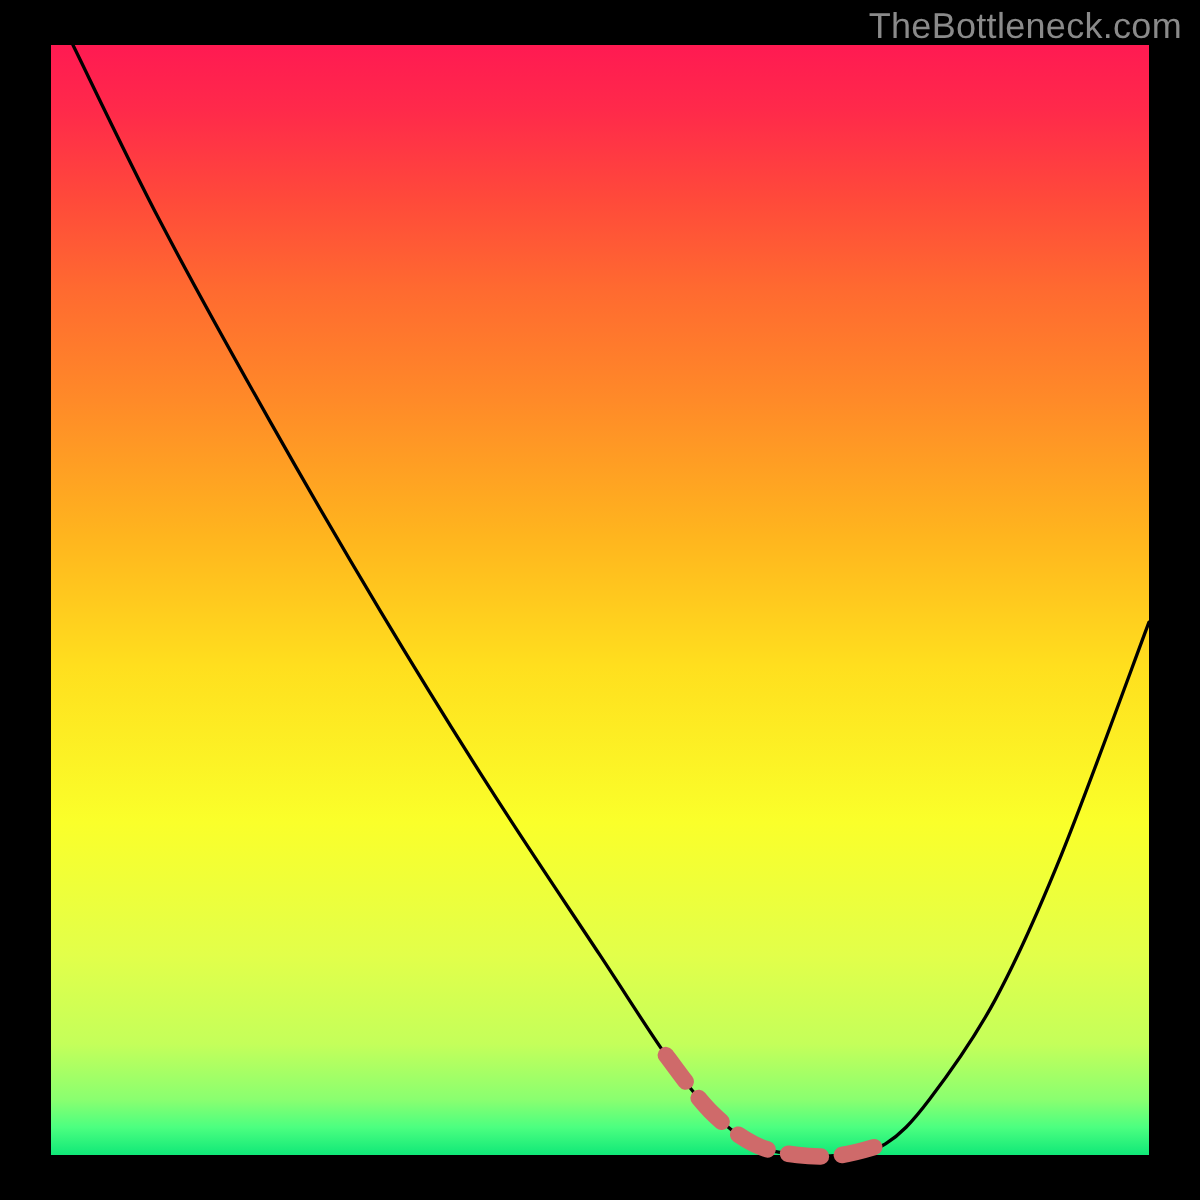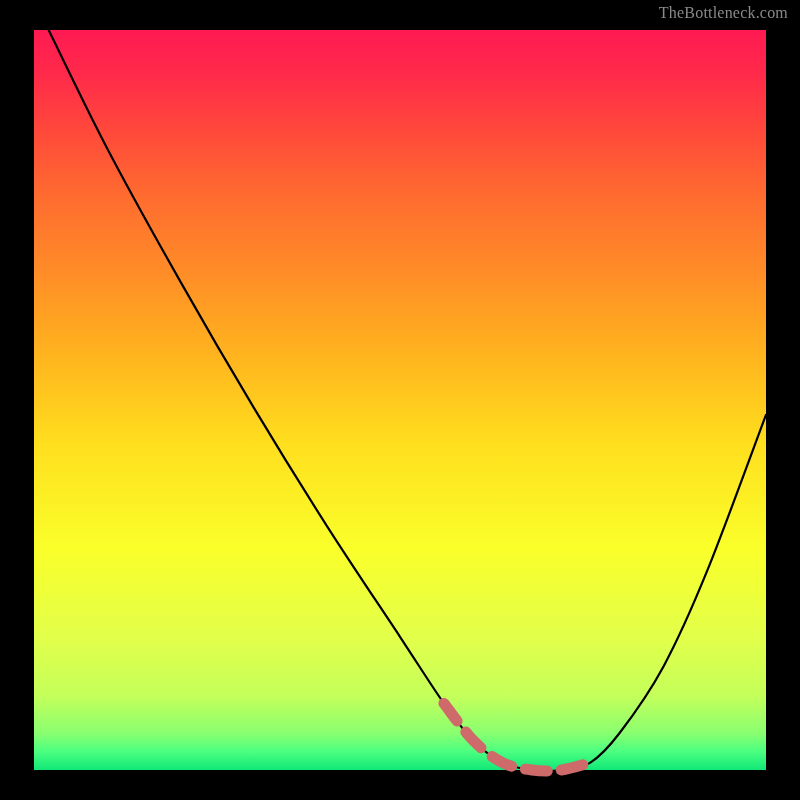--- a/index.html
+++ b/index.html
@@ -17,22 +17,22 @@
   }
   svg.chart {
     position: absolute;
     inset: 0;
     display: block;
   }
   .watermark {
     position: absolute;
     top: 4px;
     right: 12px;
-    font-family: Liberation Serif, serif;
-    font-size: 16px;
+    font-family: Liberation Sans, sans-serif;
+    font-size: 24px;
     color: #8a8a8a;
     letter-spacing: 0.2px;
     user-select: none;
   }
 </style>
 </head>
 <body>
 
 <div class="stage">
   <svg class="chart" viewBox="0 0 800 800">

